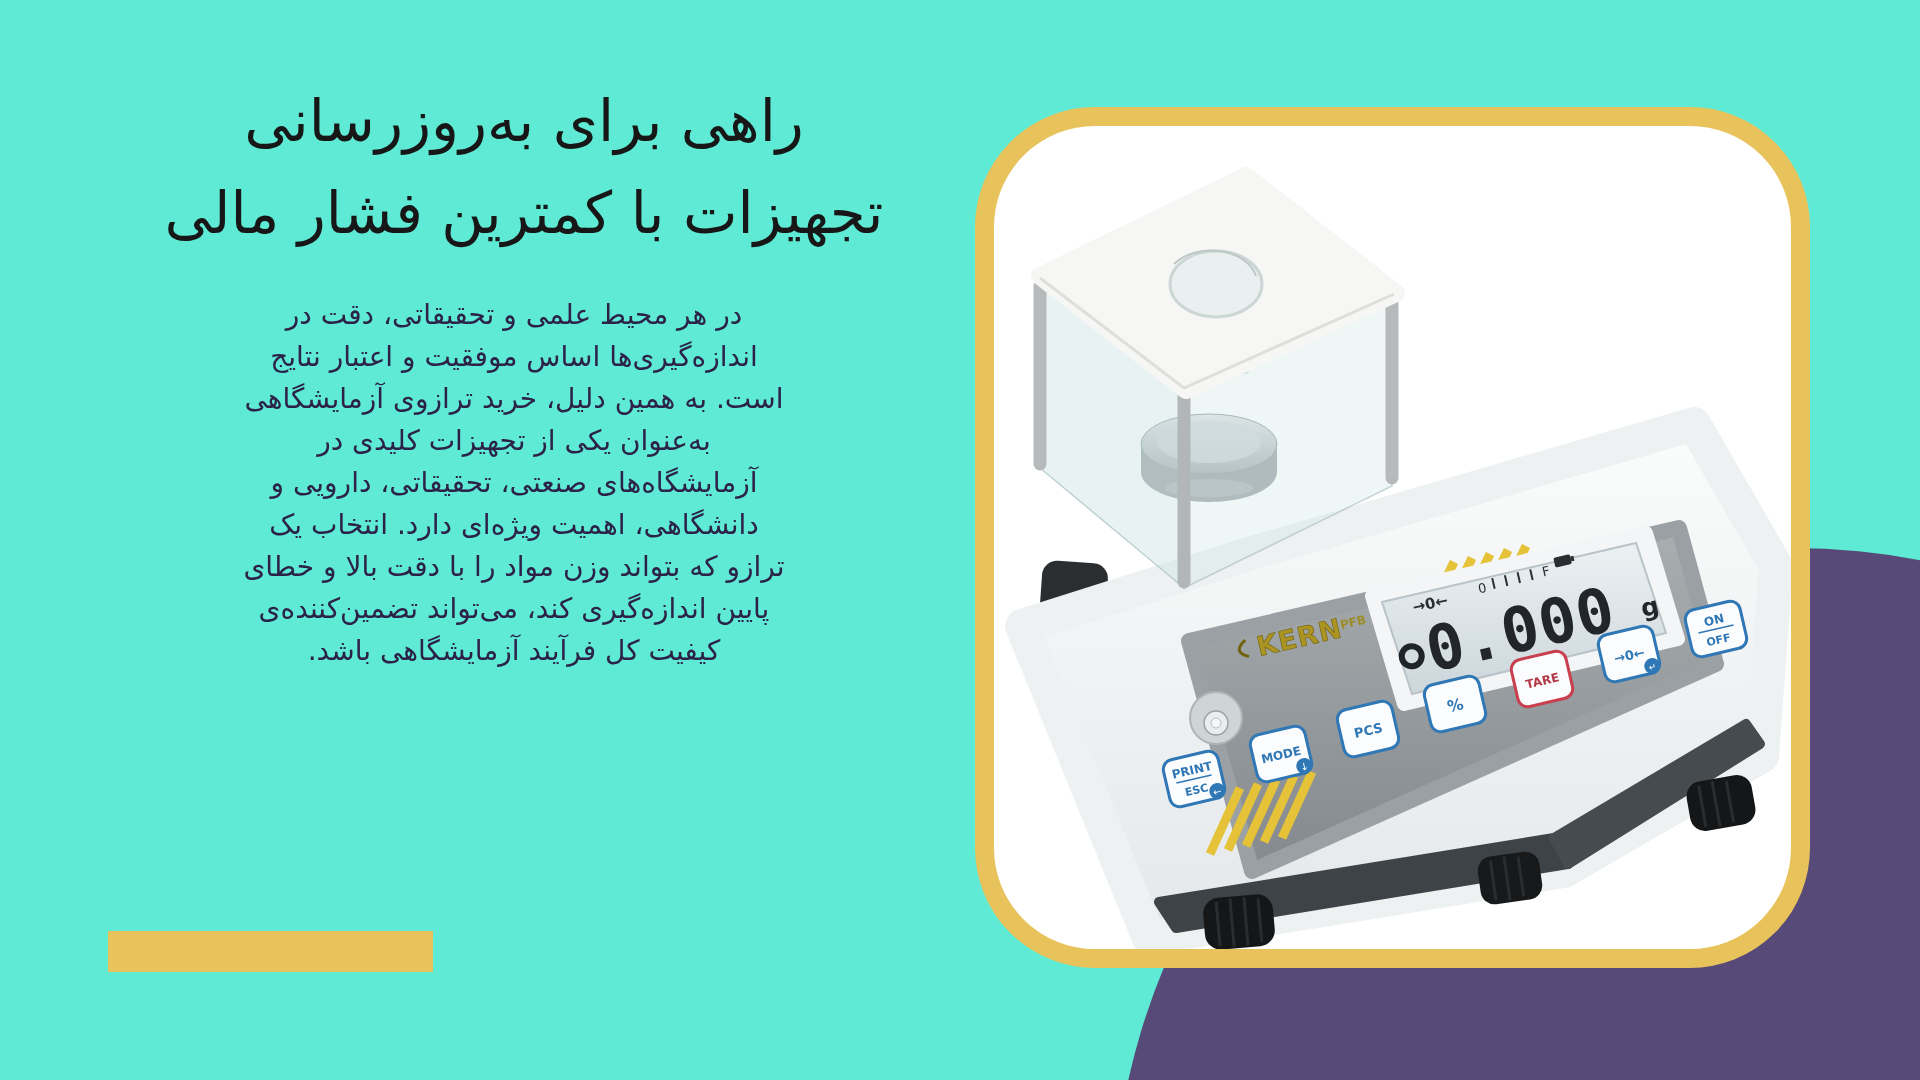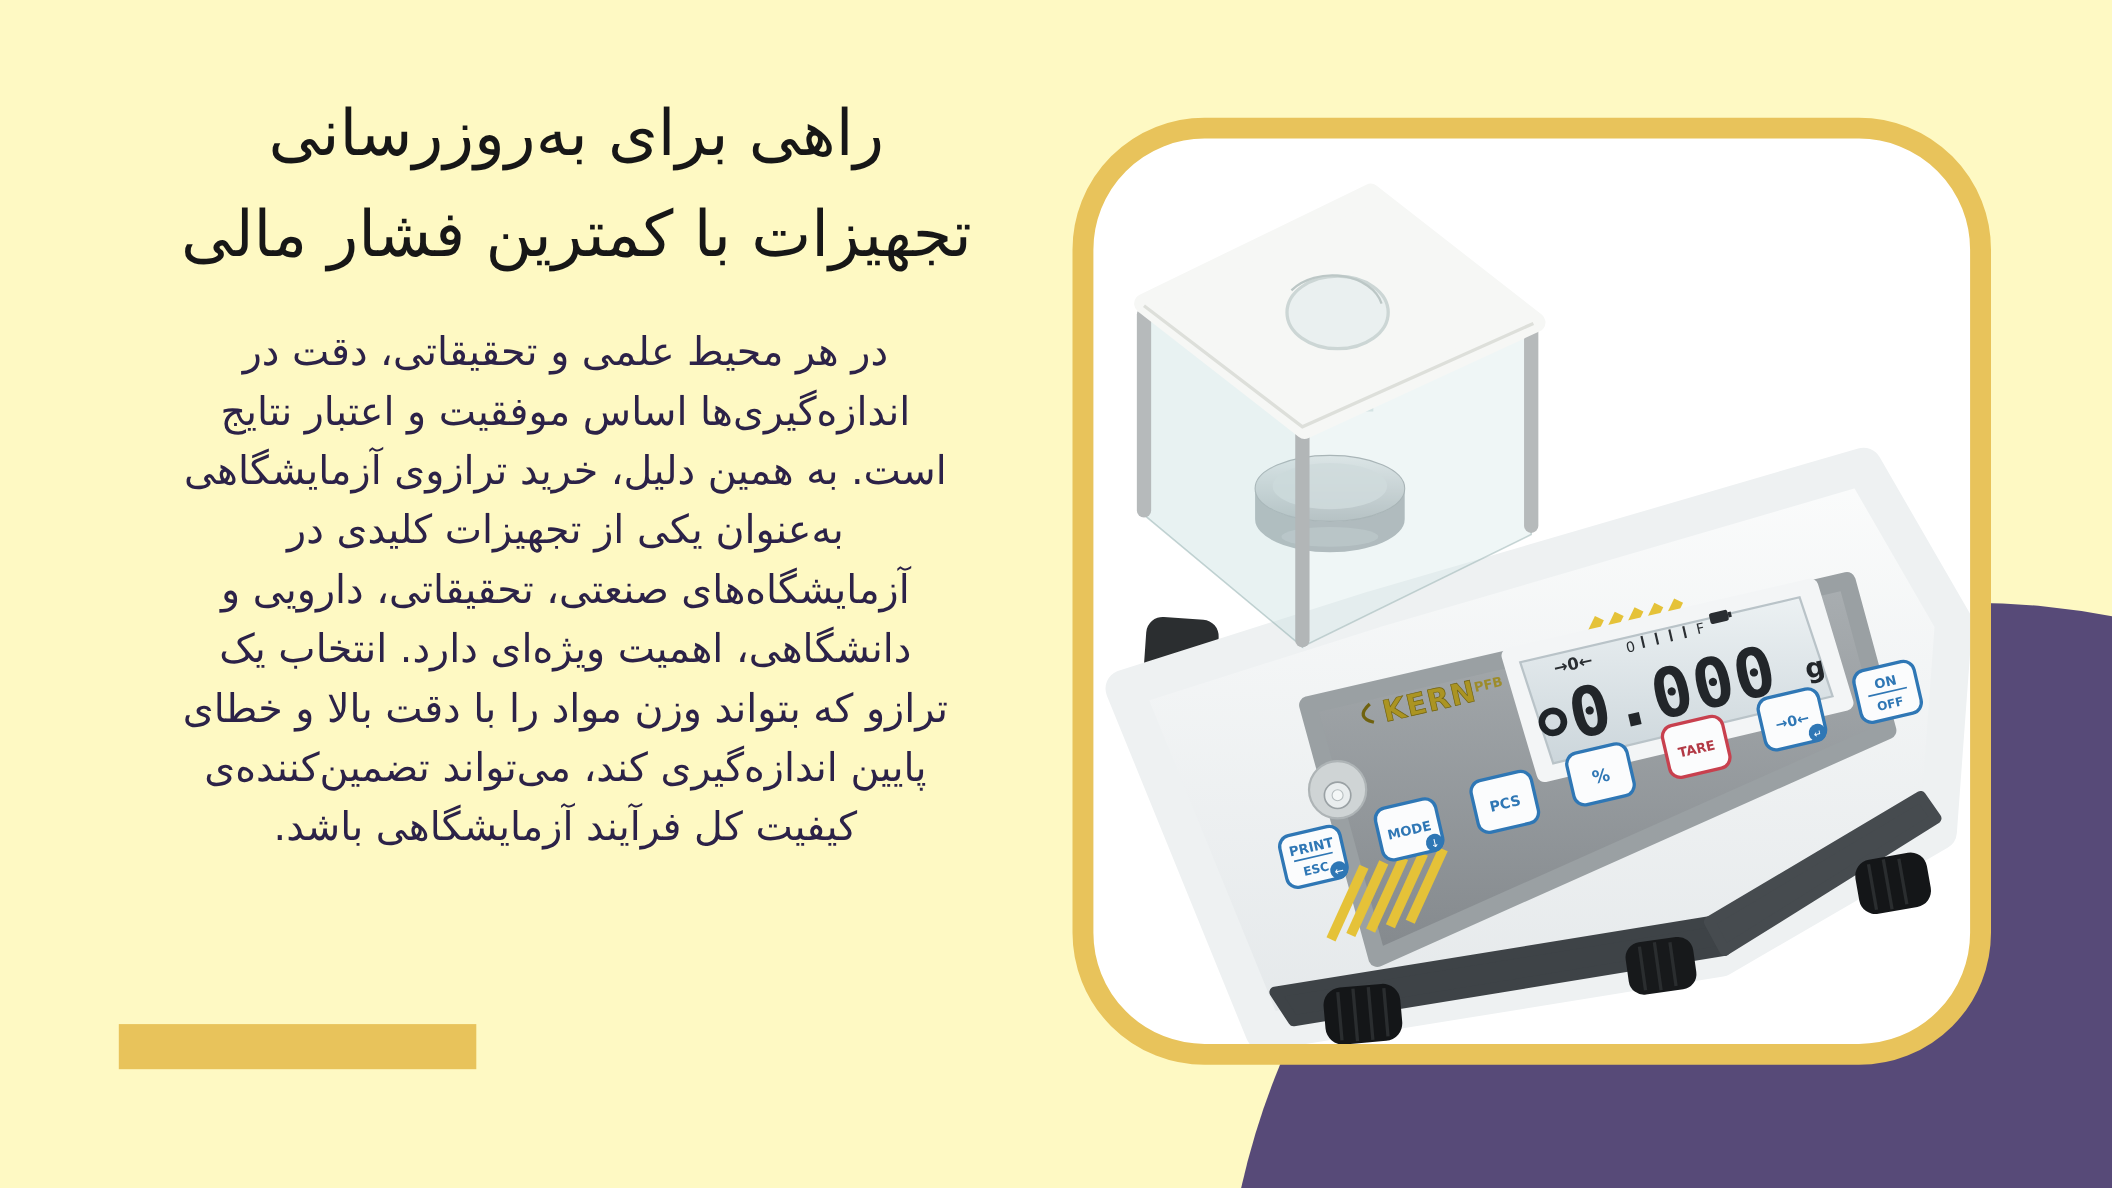--- a/index.html
+++ b/index.html
@@ -1,31 +1,31 @@
 <!DOCTYPE html>
 <html lang="fa"><head>
 <meta charset="utf-8">
 <style>
   html,body{margin:0;padding:0;}
   body{font-family:"DejaVu Sans",sans-serif;}
-  .page{position:relative;width:1920px;height:1080px;overflow:hidden;background:#fef9c3;}
+  .page{position:relative;width:1920px;height:1080px;overflow:hidden;background:#5eead4;}
 
   
   .blob{position:absolute;left:1112px;top:548px;width:1360px;height:1360px;border-radius:50%;z-index:1;}
 
   
   .card{position:absolute;left:975px;top:107px;width:835px;height:861px;box-sizing:border-box;
         border:19px solid #E8C35B;border-radius:120px;background:#ffffff;z-index:2;overflow:hidden;}
   .card svg{display:block;width:797px;height:823px;}
 
   
   .heading{position:absolute;left:16px;top:76px;width:1016px;z-index:3;direction:rtl;text-align:center;
            font-size:58px;line-height:1.58;color:#171717;white-space:pre-line;font-weight:normal;margin:0;}
   .para{position:absolute;left:158px;top:294px;width:712px;z-index:3;direction:rtl;text-align:center;
-        font-size:36px;line-height:1.5;color:#2C2248;white-space:pre-line;margin:0;}
+        font-size:28px;line-height:1.5;color:#2C2248;white-space:pre-line;margin:0;}
 
   .accent-bar{position:absolute;left:108px;top:931px;width:325px;height:41px;z-index:3;}
 
   
   text{font-family:"DejaVu Sans",sans-serif;}
   .seg{font-family:"DejaVu Sans Mono",monospace;font-weight:bold;}
   .btn-label{font-weight:bold;fill:#2F77B5;text-anchor:middle;}
 </style>
 </head>
 <body>

